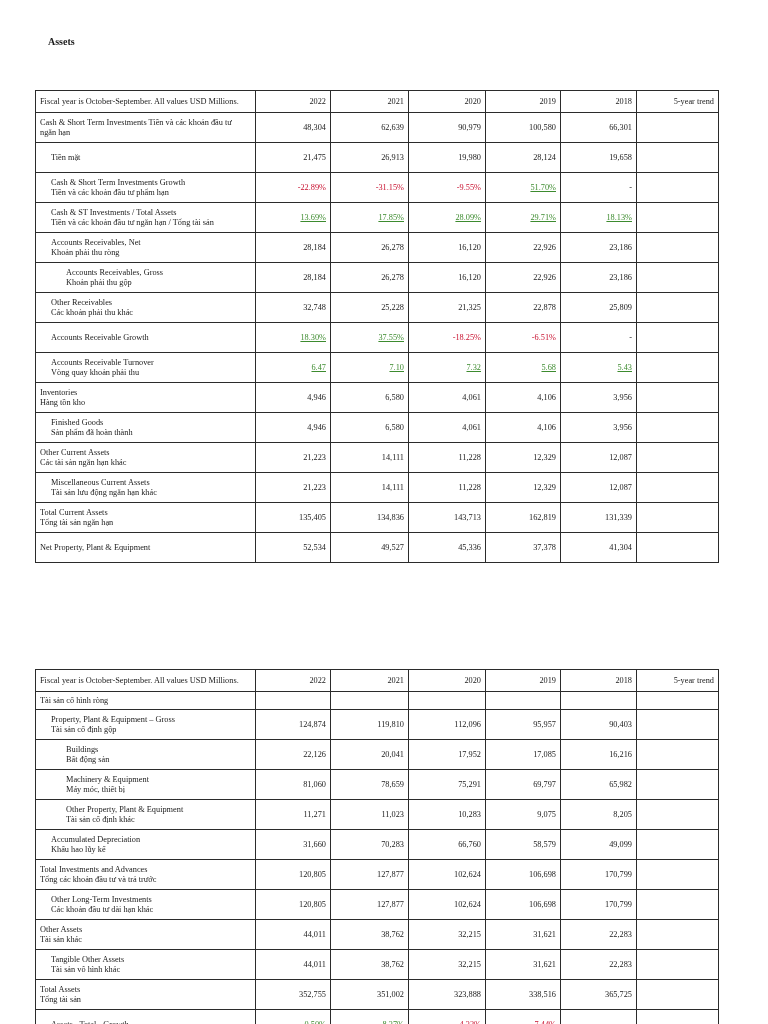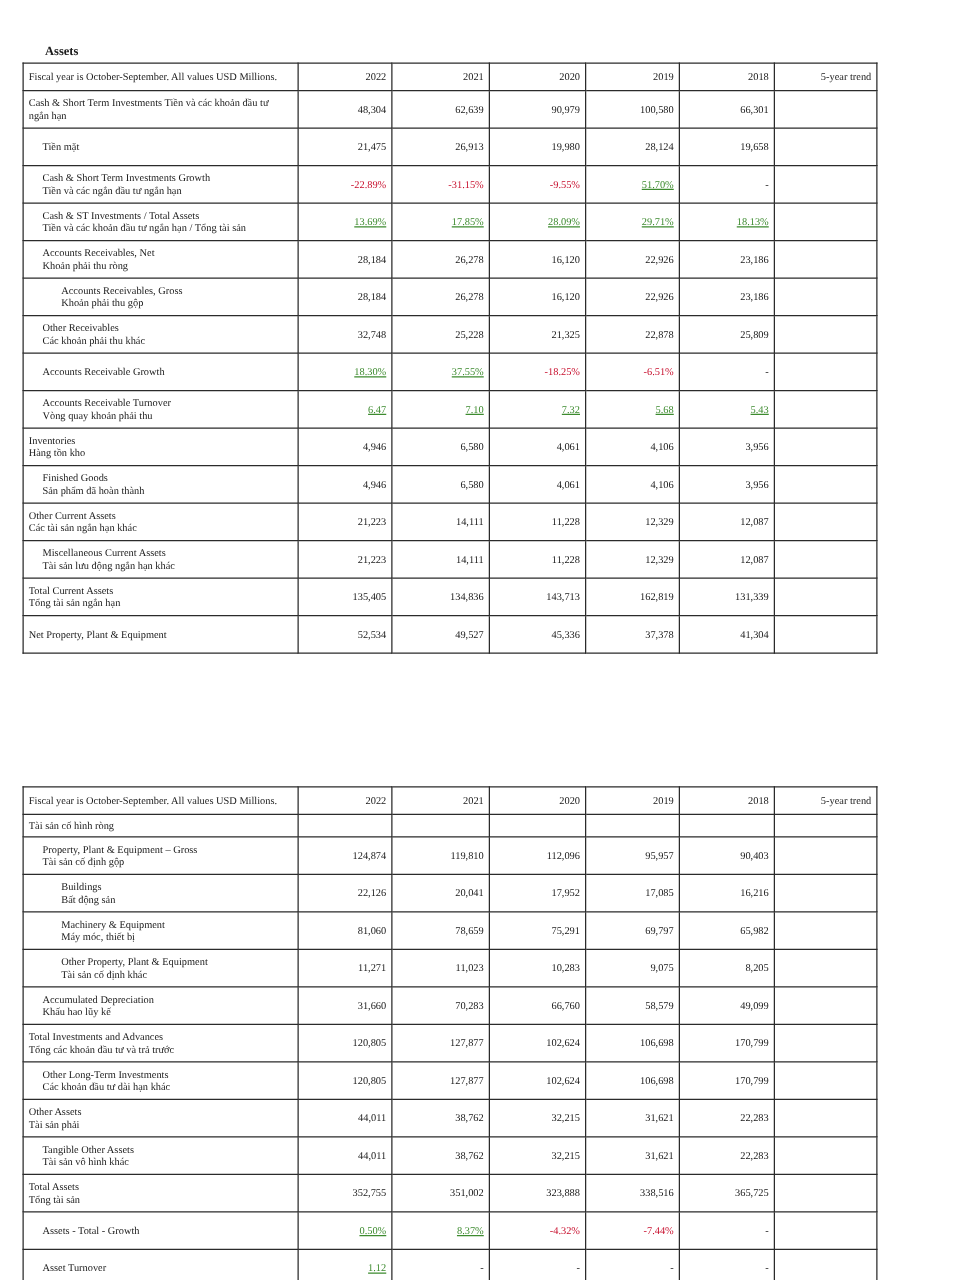--- a/index.html
+++ b/index.html
@@ -1,19 +1,19 @@
 <!DOCTYPE html>
 <html><head>
 <meta charset="utf-8">
 <style>
   html, body { margin:0; padding:0; background:#ffffff; }
   body { width:768px; height:1024px; overflow:hidden; position:relative;
          font-family:"Liberation Serif", "DejaVu Serif", serif; color:#1a1a1a; }
-  .section-title { position:absolute; left:36px; top:36px; font-weight:bold; font-size:10px; }
-  table.fin { position:absolute; left:18px; border-collapse:collapse; table-layout:fixed; font-size:8.3px; }
+  .section-title { position:absolute; left:48px; top:36px; font-weight:bold; font-size:10px; }
+  table.fin { position:absolute; left:35px; border-collapse:collapse; table-layout:fixed; font-size:8.3px;margin-top:40px; }
   table.fin td { border:1px solid #2b2b2b; padding:0 4px; vertical-align:middle; line-height:9.5px; overflow:hidden; }
   table.fin col.c-label { width:220px; }
   table.fin col.c-y1 { width:75px; }
   table.fin col.c-y2 { width:78px; }
   table.fin col.c-y3 { width:77px; }
   table.fin col.c-y4 { width:75px; }
   table.fin col.c-y5 { width:76px; }
   table.fin col.c-trend { width:82px; }
   td.num { text-align:right; padding-right:6px; }
   td.lbl { text-align:left; padding-left:1px; }
@@ -72,21 +72,21 @@
         <td class="num">21,475</td>
         <td class="num">26,913</td>
         <td class="num">19,980</td>
         <td class="num">28,124</td>
         <td class="num">19,658</td>
         <td></td>
       </tr>
       <tr class="r">
         <td class="lbl i1">
           <span class="line">Cash &amp; Short Term Investments Growth</span>
-          <span class="line">Tiền và các ngắn đầu tư ngắn hạn</span>
+          <span class="line">Tiền và các khoản đầu tư phẩm hạn</span>
         </td>
         <td class="num neg">-22.89%</td>
         <td class="num neg">-31.15%</td>
         <td class="num neg">-9.55%</td>
         <td class="num pos">51.70%</td>
         <td class="num">-</td>
         <td></td>
       </tr>
       <tr class="r">
         <td class="lbl i1">
@@ -344,21 +344,21 @@
         <td class="num">120,805</td>
         <td class="num">127,877</td>
         <td class="num">102,624</td>
         <td class="num">106,698</td>
         <td class="num">170,799</td>
         <td></td>
       </tr>
       <tr class="r">
         <td class="lbl">
           <span class="line">Other Assets</span>
-          <span class="line">Tài sản phải</span>
+          <span class="line">Tài sản khác</span>
         </td>
         <td class="num">44,011</td>
         <td class="num">38,762</td>
         <td class="num">32,215</td>
         <td class="num">31,621</td>
         <td class="num">22,283</td>
         <td></td>
       </tr>
       <tr class="r">
         <td class="lbl i1">

